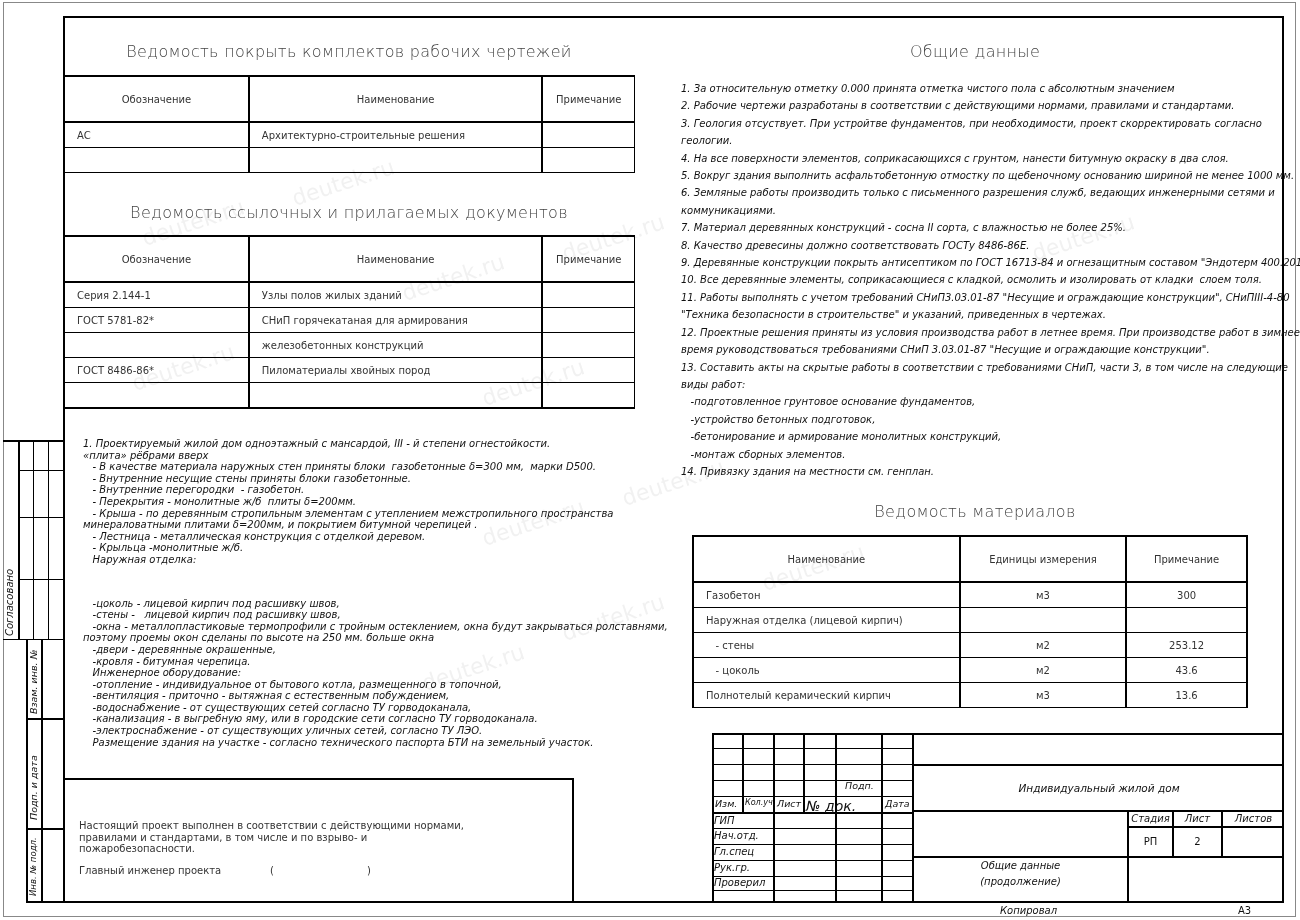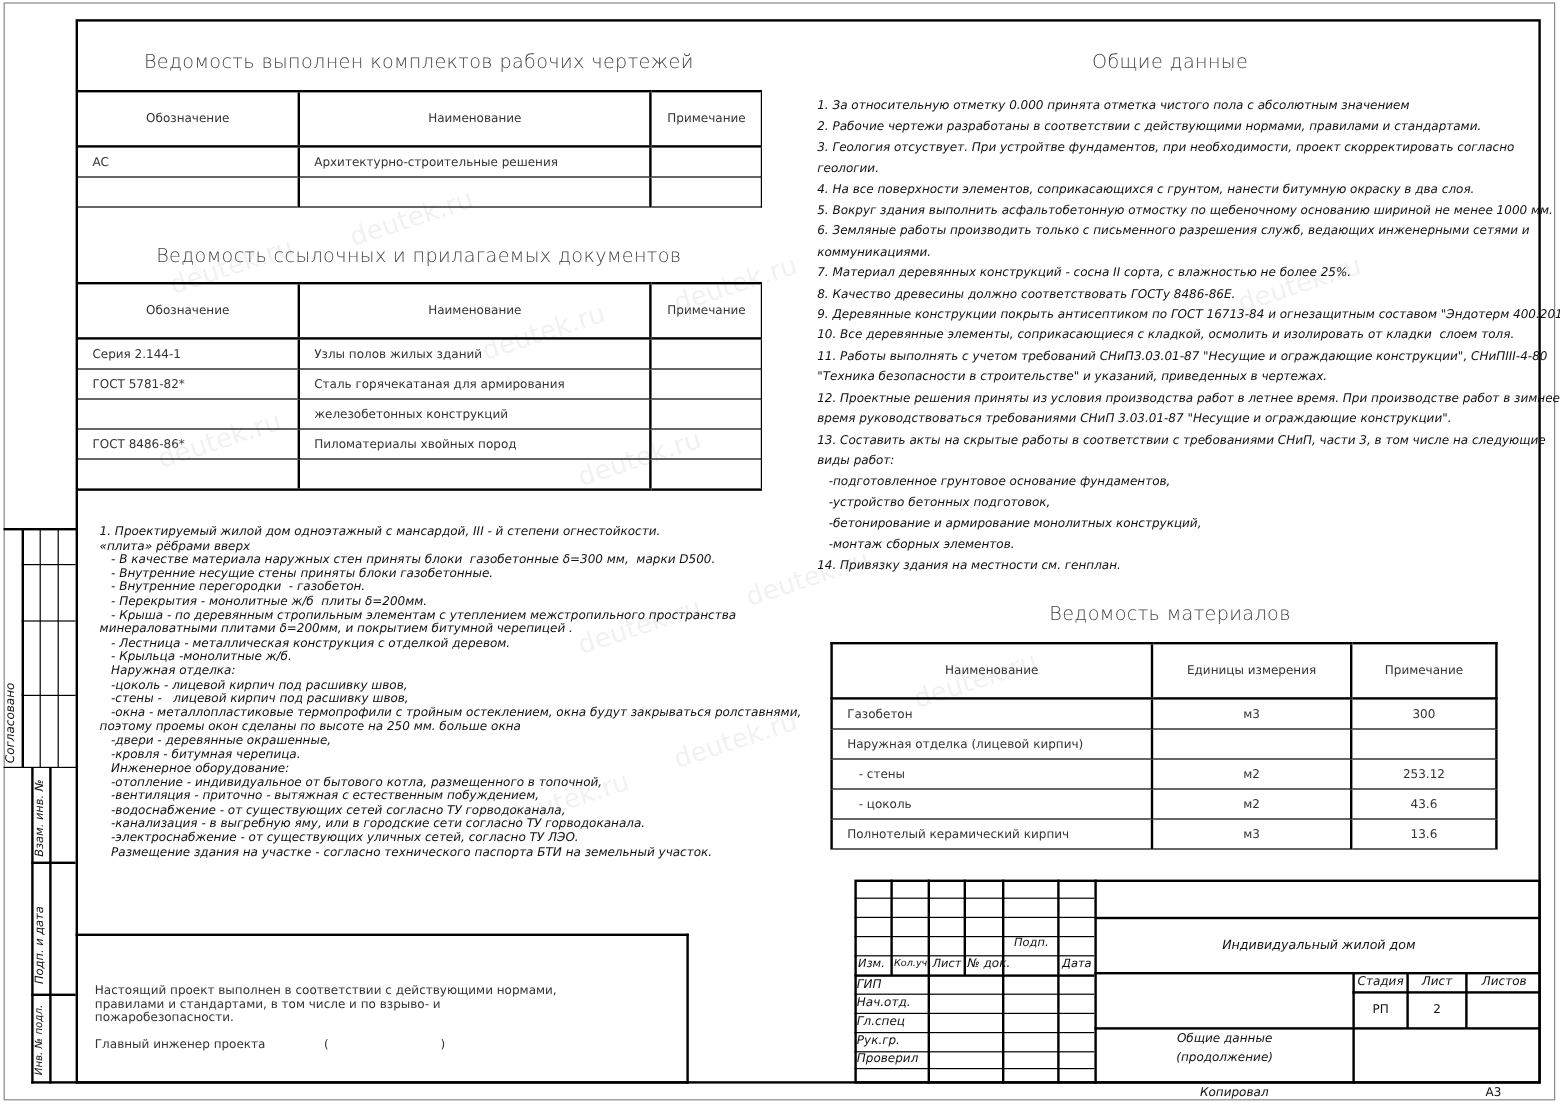--- a/index.html
+++ b/index.html
@@ -42,21 +42,21 @@
 <div class="wm" style="left:560px;top:225px">deutek.ru</div>
 <div class="wm" style="left:1030px;top:225px">deutek.ru</div>
 <div class="wm" style="left:480px;top:370px">deutek.ru</div>
 <div class="wm" style="left:620px;top:470px">deutek.ru</div>
 <div class="wm" style="left:480px;top:510px">deutek.ru</div>
 <div class="wm" style="left:760px;top:555px">deutek.ru</div>
 <div class="wm" style="left:560px;top:605px">deutek.ru</div>
 <div class="wm" style="left:420px;top:655px">deutek.ru</div>
 <div class="wm" style="left:130px;top:355px">deutek.ru</div>
 
-<div class="sec-title" style="left:65px;top:42px;width:568px;">Ведомость выполнен комплектов рабочих чертежей</div>
+<div class="sec-title" style="left:65px;top:42px;width:568px;">Ведомость покрыть комплектов рабочих чертежей</div>
 <table class="grid" style="left:65px;top:75px;width:570px;">
   <colgroup>
       <col style="width:184px">
       <col style="width:294px">
       <col style="width:92px">
     </colgroup>
   <tbody>
       <tr class="head">
     <th style="border-left:none">Обозначение</th>
     <th class="thick-v">Наименование</th>
@@ -88,21 +88,21 @@
     <th class="thick-v">Наименование</th>
     <th class="thick-v">Примечание</th>
   </tr>
   <tr>
     <td style="border-left:none">Серия 2.144-1</td>
     <td class="thick-v">Узлы полов жилых зданий</td>
     <td class="thick-v"></td>
   </tr>
   <tr>
     <td style="border-left:none">ГОСТ 5781-82*</td>
-    <td class="thick-v">Сталь горячекатаная для армирования</td>
+    <td class="thick-v">СНиП горячекатаная для армирования</td>
     <td class="thick-v"></td>
   </tr>
   <tr>
     <td style="border-left:none"></td>
     <td class="thick-v">железобетонных конструкций</td>
     <td class="thick-v"></td>
   </tr>
   <tr>
     <td style="border-left:none">ГОСТ 8486-86*</td>
     <td class="thick-v">Пиломатериалы хвойных пород</td>
@@ -121,21 +121,21 @@
     <div style="white-space: pre;">«плита» рёбрами вверх</div>
     <div style="white-space: pre;">   - В качестве материала наружных стен приняты блоки  газобетонные δ=300 мм,  марки D500.</div>
     <div style="white-space: pre;">   - Внутренние несущие стены приняты блоки газобетонные.</div>
     <div style="white-space: pre;">   - Внутренние перегородки  - газобетон.</div>
     <div style="white-space: pre;">   - Перекрытия - монолитные ж/б  плиты δ=200мм.</div>
     <div style="white-space: pre;">   - Крыша - по деревянным стропильным элементам с утеплением межстропильного пространства</div>
     <div style="white-space: pre;">минераловатными плитами δ=200мм, и покрытием битумной черепицей .</div>
     <div style="white-space: pre;">   - Лестница - металлическая конструкция с отделкой деревом.</div>
     <div style="white-space: pre;">   - Крыльца -монолитные ж/б.</div>
     <div style="white-space: pre;">   Наружная отделка:</div>
-    <div style="white-space: pre;">   -цоколь - лицевой кирпич под расшивку швов,</div>
+    <div style="white-space: pre; margin-top: 32px;">   -цоколь - лицевой кирпич под расшивку швов,</div>
     <div style="white-space: pre;">   -стены -   лицевой кирпич под расшивку швов,</div>
     <div style="white-space: pre;">   -окна - металлопластиковые термопрофили с тройным остеклением, окна будут закрываться ролставнями,</div>
     <div style="white-space: pre;">поэтому проемы окон сделаны по высоте на 250 мм. больше окна</div>
     <div style="white-space: pre;">   -двери - деревянные окрашенные,</div>
     <div style="white-space: pre;">   -кровля - битумная черепица.</div>
     <div style="white-space: pre;">   Инженерное оборудование:</div>
     <div style="white-space: pre;">   -отопление - индивидуальное от бытового котла, размещенного в топочной,</div>
     <div style="white-space: pre;">   -вентиляция - приточно - вытяжная с естественным побуждением,</div>
     <div style="white-space: pre;">   -водоснабжение - от существующих сетей согласно ТУ горводоканала,</div>
     <div style="white-space: pre;">   -канализация - в выгребную яму, или в городские сети согласно ТУ горводоканала.</div>
@@ -265,21 +265,21 @@
 <div class="line" style="left:912px;top:810px;width:372px;height:2px;"></div>
 <div class="line" style="left:912px;top:856px;width:372px;height:2px;"></div>
 <div class="line" style="left:1127px;top:810px;width:2px;height:93px;"></div>
 <div class="line" style="left:1172px;top:810px;width:2px;height:47px;"></div>
 <div class="line" style="left:1221px;top:810px;width:2px;height:47px;"></div>
 <div class="line" style="left:1127px;top:826px;width:157px;height:2px;"></div>
 
 <div class="tbt" style="left:715px;top:798px;font-size:9.5px;">Изм.</div>
 <div class="tbt" style="left:745px;top:798px;font-size:8px;">Кол.уч.</div>
 <div class="tbt" style="left:777px;top:798px;font-size:9.5px;">Лист</div>
-<div class="tbt" style="left:806px;top:798px;font-size:10px;">№ док.</div>
+<div class="tbt" style="left:806px;top:798px;font-size:14px;">№ док.</div>
 <div class="tbt" style="left:845px;top:780px;font-size:9.5px;">Подп.</div>
 <div class="tbt" style="left:885px;top:798px;font-size:9.5px;">Дата</div>
 
 <div class="tbt" style="left:714px;top:815px;">ГИП</div>
 <div class="tbt" style="left:714px;top:830px;">Нач.отд.</div>
 <div class="tbt" style="left:714px;top:846px;">Гл.спец</div>
 <div class="tbt" style="left:714px;top:862px;">Рук.гр.</div>
 <div class="tbt" style="left:714px;top:877px;">Проверил</div>
 
 <div class="tbt" style="left:914px;top:782px;width:370px;text-align:center;font-size:10.5px;">Индивидуальный жилой дом</div>

